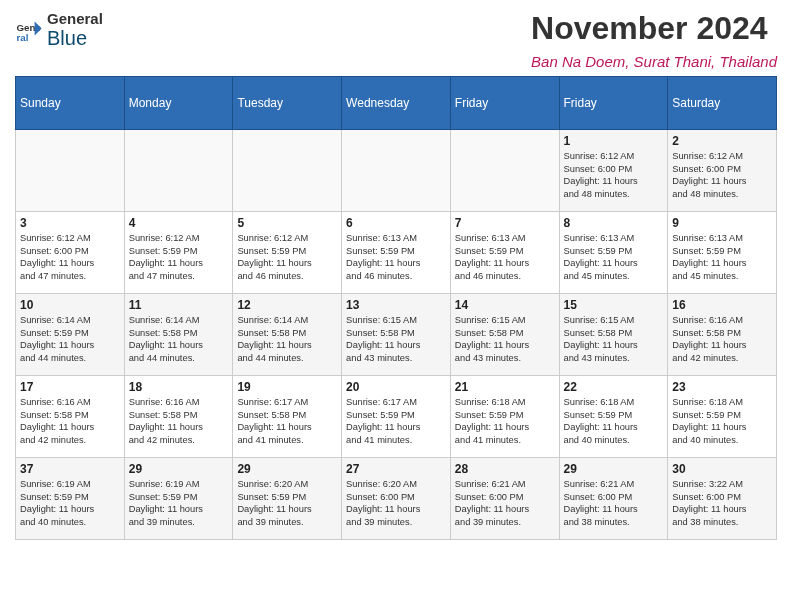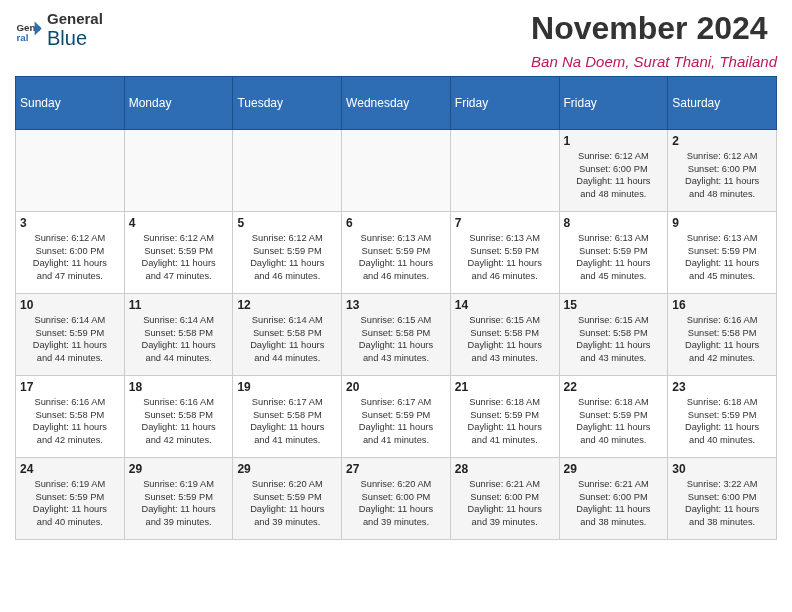--- a/index.html
+++ b/index.html
@@ -72,21 +72,20 @@
       font-size: 12px;
       font-weight: bold;
       color: #222;
       display: block;
       margin-bottom: 2px;
     }
     .day-info {
       line-height: 1.35;
       font-size: 9.3px;
       color: #333;
-      text-align: center;
     }
     .empty-cell {
       background: #f9f9f9 !important;
     }
   </style>
 </head>
 <body>
 
 <div class="header-row">
   <div class="logo">
@@ -288,21 +287,21 @@
         <td>
           <span class="day-num">23</span>
           <div class="day-info" style="white-space: pre-line;">Sunrise: 6:18 AM
 Sunset: 5:59 PM
 Daylight: 11 hours
 and 40 minutes.</div>
         </td>
       </tr>
       <tr>
         <td>
-          <span class="day-num">24</span>
+          <span class="day-num">37</span>
           <div class="day-info" style="white-space: pre-line;">Sunrise: 6:19 AM
 Sunset: 5:59 PM
 Daylight: 11 hours
 and 40 minutes.</div>
         </td>
         <td>
           <span class="day-num">29</span>
           <div class="day-info" style="white-space: pre-line;">Sunrise: 6:19 AM
 Sunset: 5:59 PM
 Daylight: 11 hours

